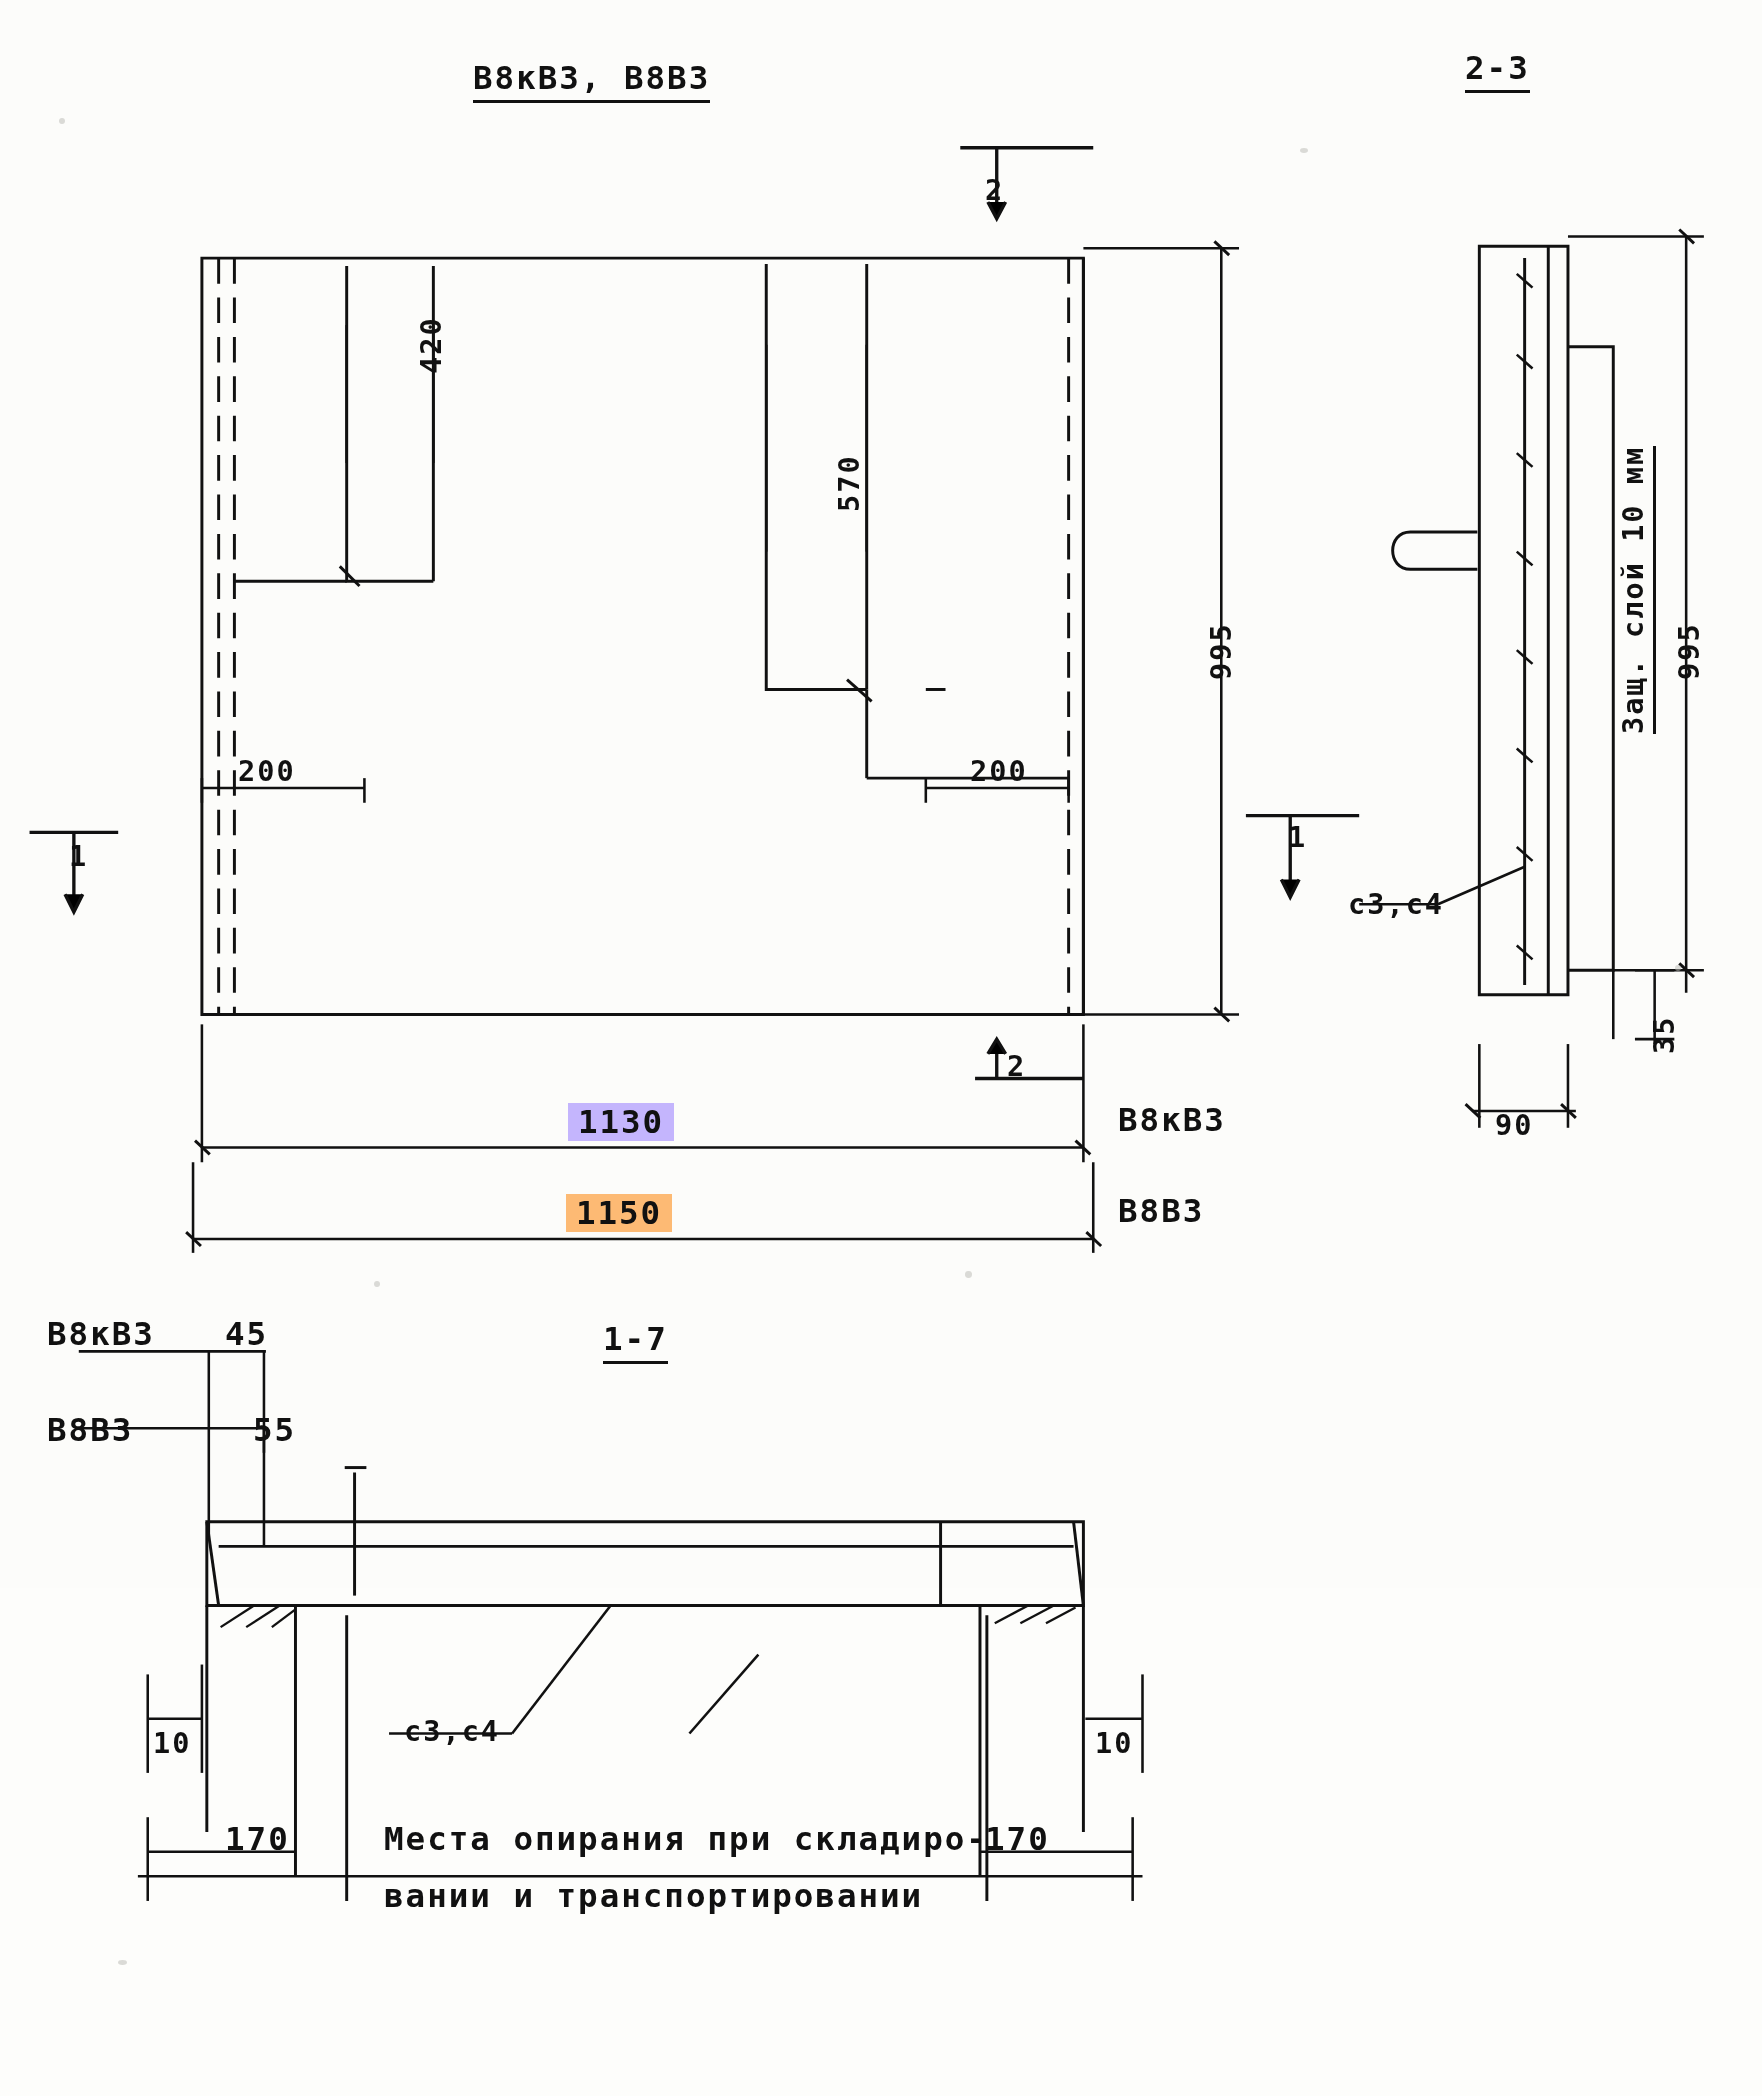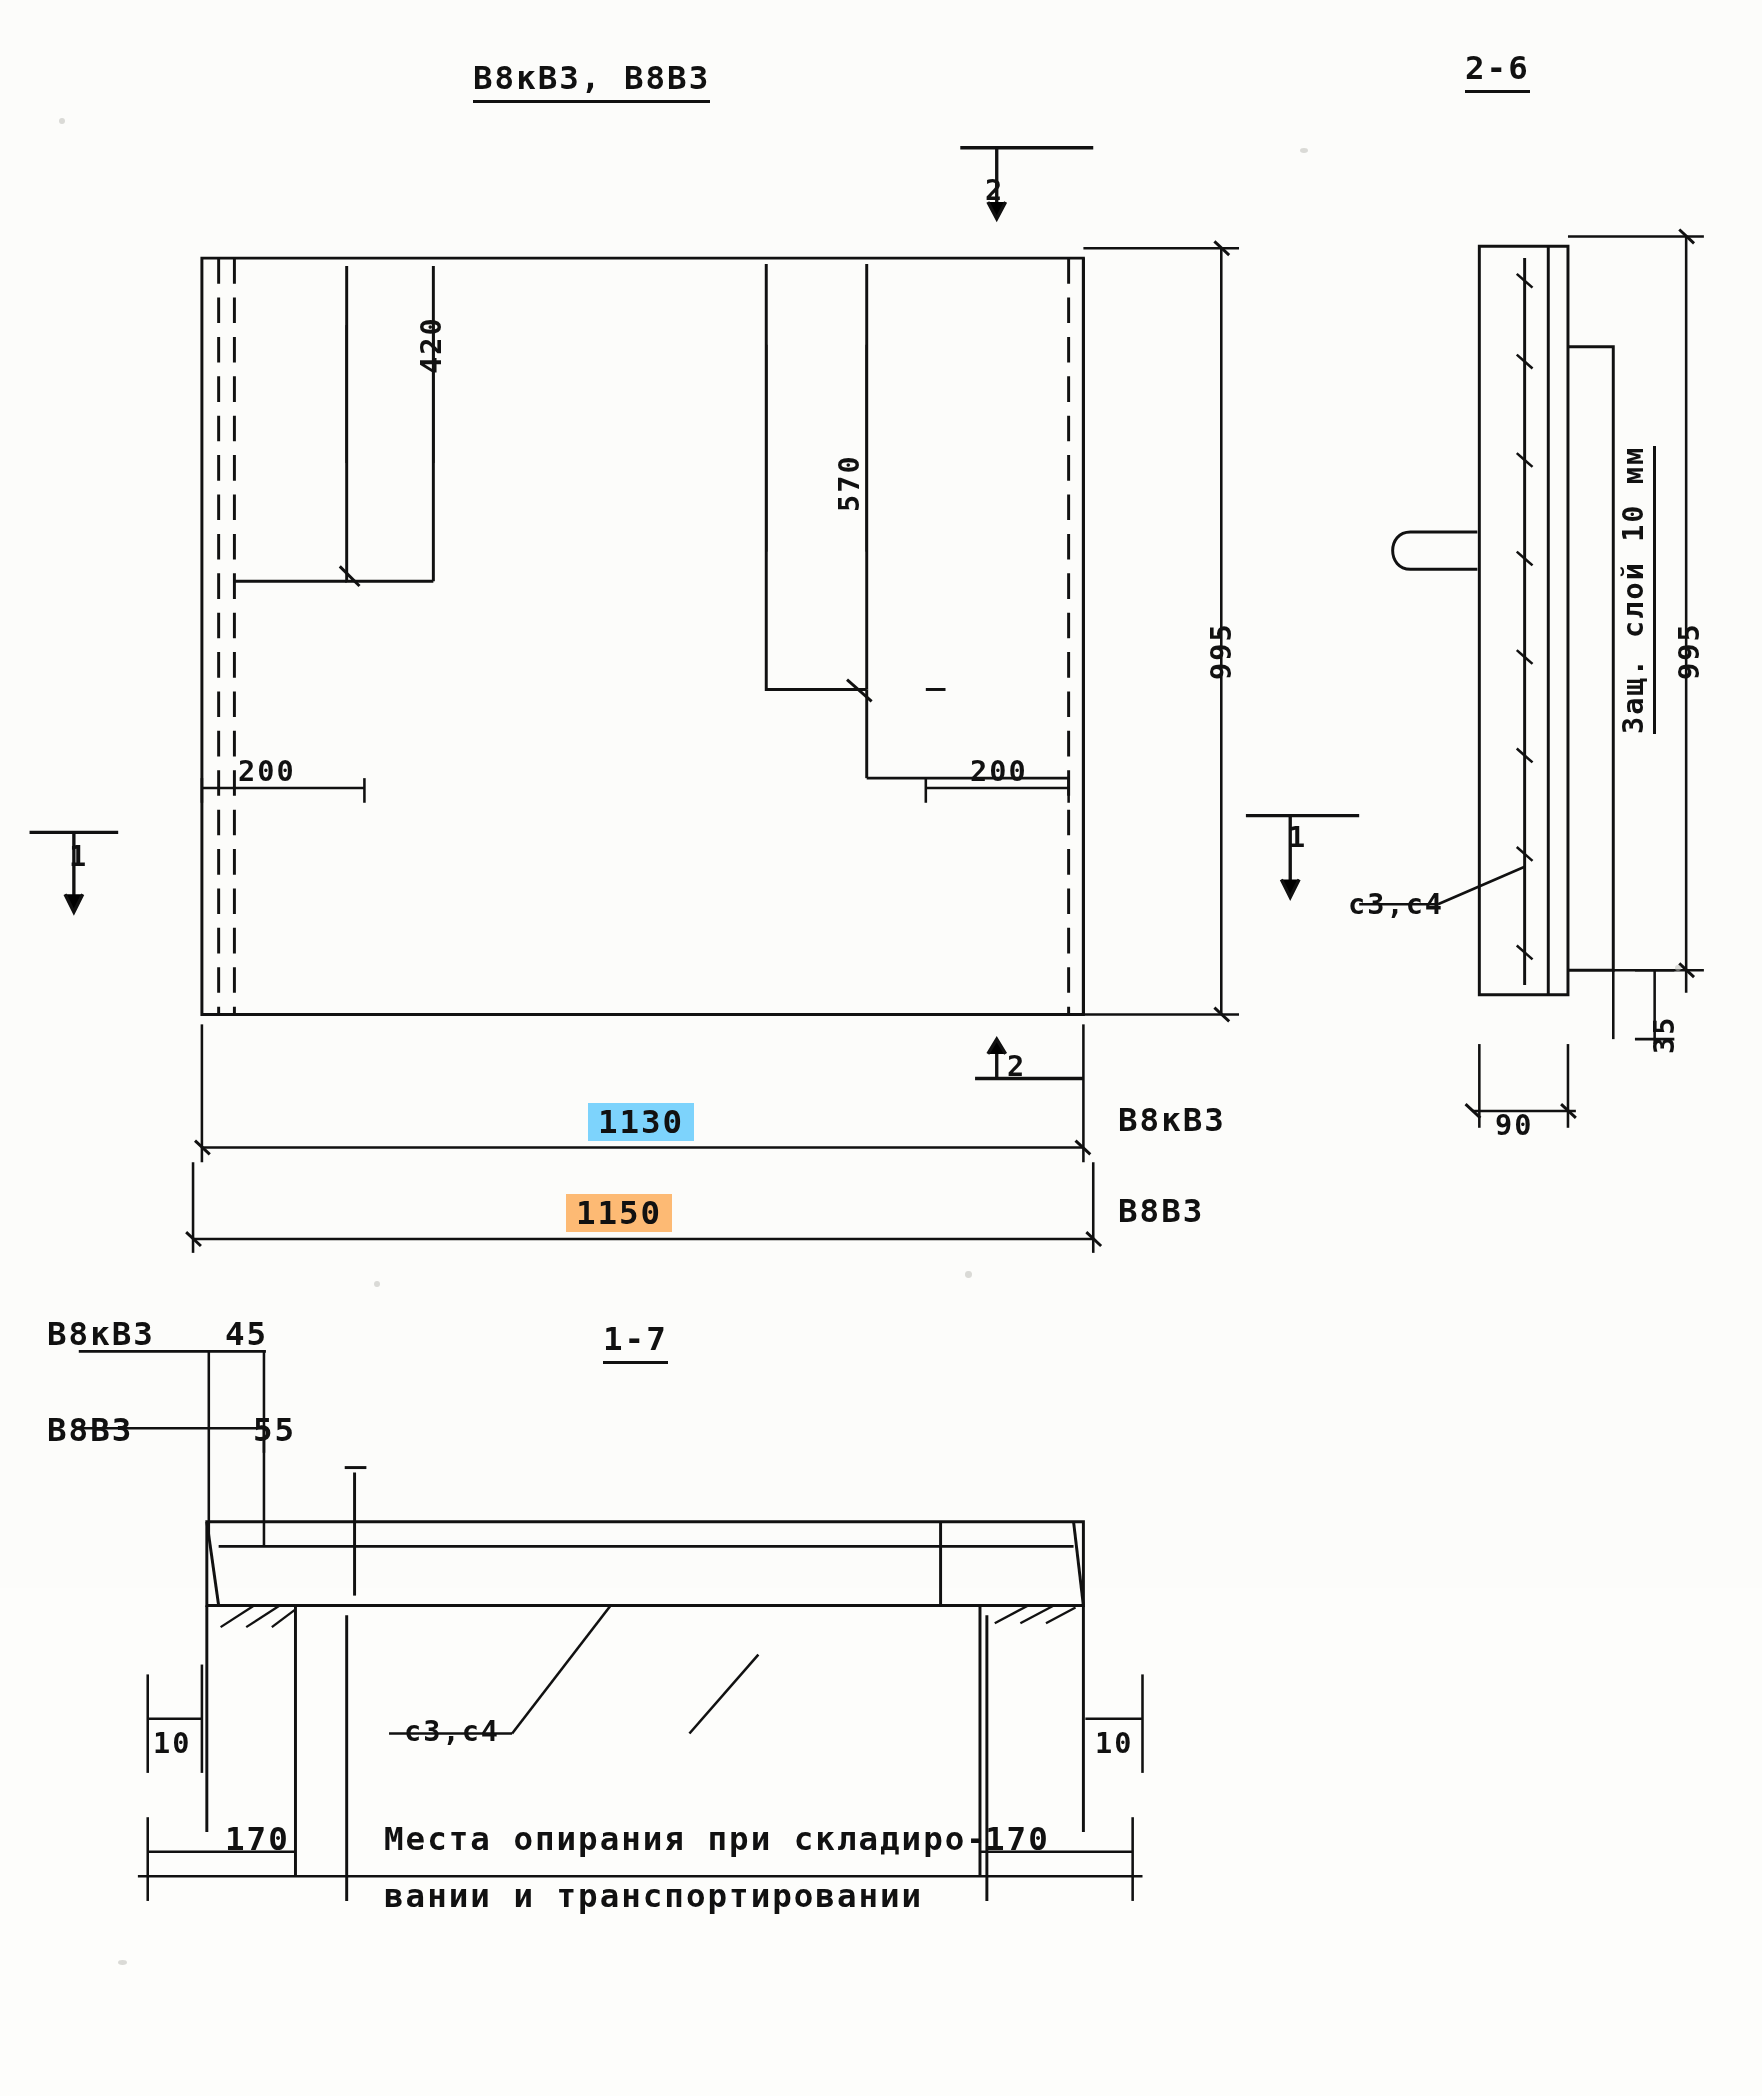--- a/index.html
+++ b/index.html
@@ -15,21 +15,21 @@
   .noise{position:absolute;background:#bdbdb8;border-radius:50%;opacity:.55;}
   svg{position:absolute;left:0;top:0;overflow:visible;}
 </style>
 </head>
 <body>
 
 <div class="sheet">
 
   <div class="txt t30 ul" style="left:473px;top:59px;">В8кВ3, В8В3</div>
 
-  <div class="txt t30 ul" style="left:1465px;top:49px;">2-6</div>
+  <div class="txt t30 ul" style="left:1465px;top:49px;">2-3</div>
 
   <div class="txt t30 ul" style="left:603px;top:1320px;">1-7</div>
 
   <svg width="1762" height="2096" viewBox="0 0 1789 2128">
     <g stroke="#111" fill="none" stroke-width="3">
 
       <path d="M205,262 L1100,262 L1100,1030 L205,1030 Z"></path>
 
       <path d="M1085,262 L1085,1030" stroke-dasharray="26 14"></path>
       <path d="M222,262 L222,1030" stroke-dasharray="26 14"></path>
@@ -107,21 +107,21 @@
       <path d="M1310,828 L1310,905"></path>
       <path d="M1301,893 L1310,911 L1319,893"></path>
     </g>
   </svg>
 
   <div class="txt t26 rot" style="left:414px;top:374px;transform:rotate(-90deg);">420</div>
   <div class="txt t26 rot" style="left:832px;top:512px;transform:rotate(-90deg);">570</div>
   <div class="txt t26" style="left:238px;top:754px;">200</div>
   <div class="txt t26" style="left:970px;top:754px;">200</div>
   <div class="txt t26 rot" style="left:1204px;top:680px;transform:rotate(-90deg);">995</div>
-  <div class="txt t30" style="left:588px;top:1103px;background:#7dd3fc;padding:0 9.9px;">1130</div>
+  <div class="txt t30" style="left:568px;top:1103px;background:#c4b5fd;padding:0 9.9px;">1130</div>
   <div class="txt t30" style="left:566px;top:1194px;background:#fdba74;padding:0 9.9px;">1150</div>
   <div class="txt t30" style="left:1118px;top:1101px;">В8кВ3</div>
   <div class="txt t30" style="left:1118px;top:1192px;">В8В3</div>
 
   <div class="txt t26" style="left:985px;top:173px;">2</div>
   <div class="txt t26" style="left:1007px;top:1049px;">2</div>
   <div class="txt t26" style="left:69px;top:839px;">1</div>
   <div class="txt t26" style="left:1288px;top:820px;">1</div>
 
   <svg width="1762" height="2096" viewBox="0 0 1789 2128">

